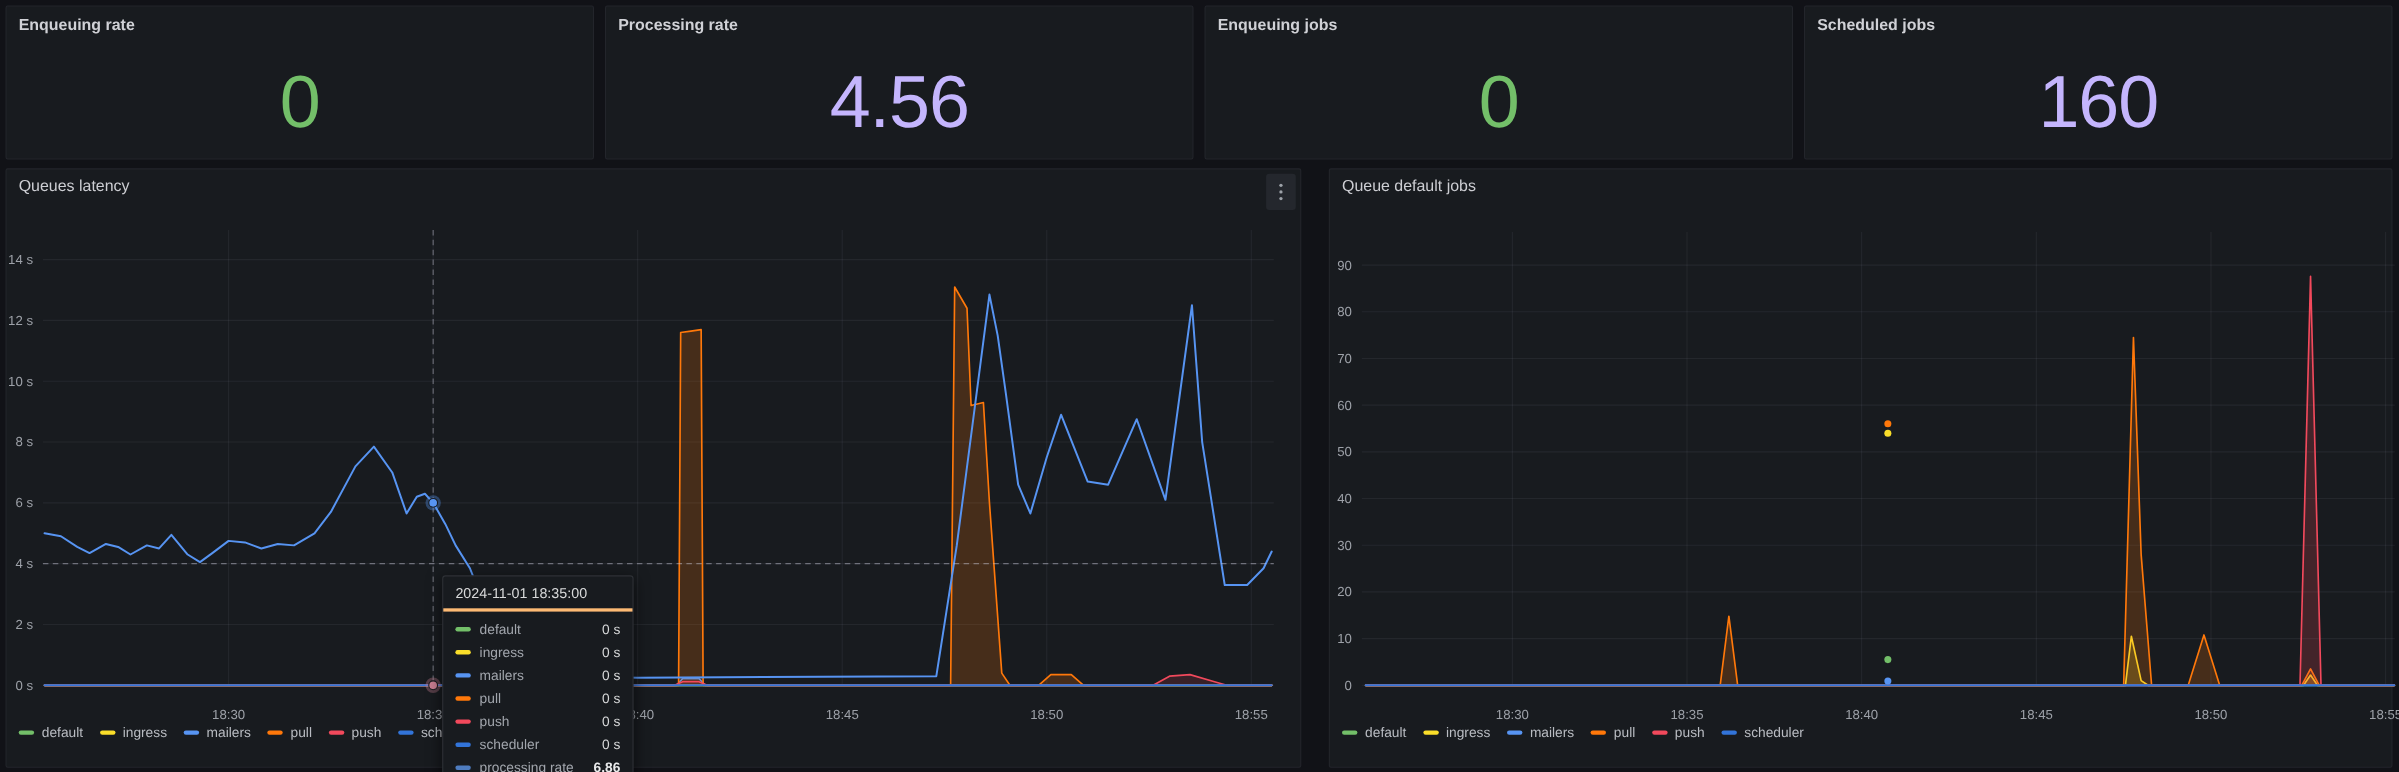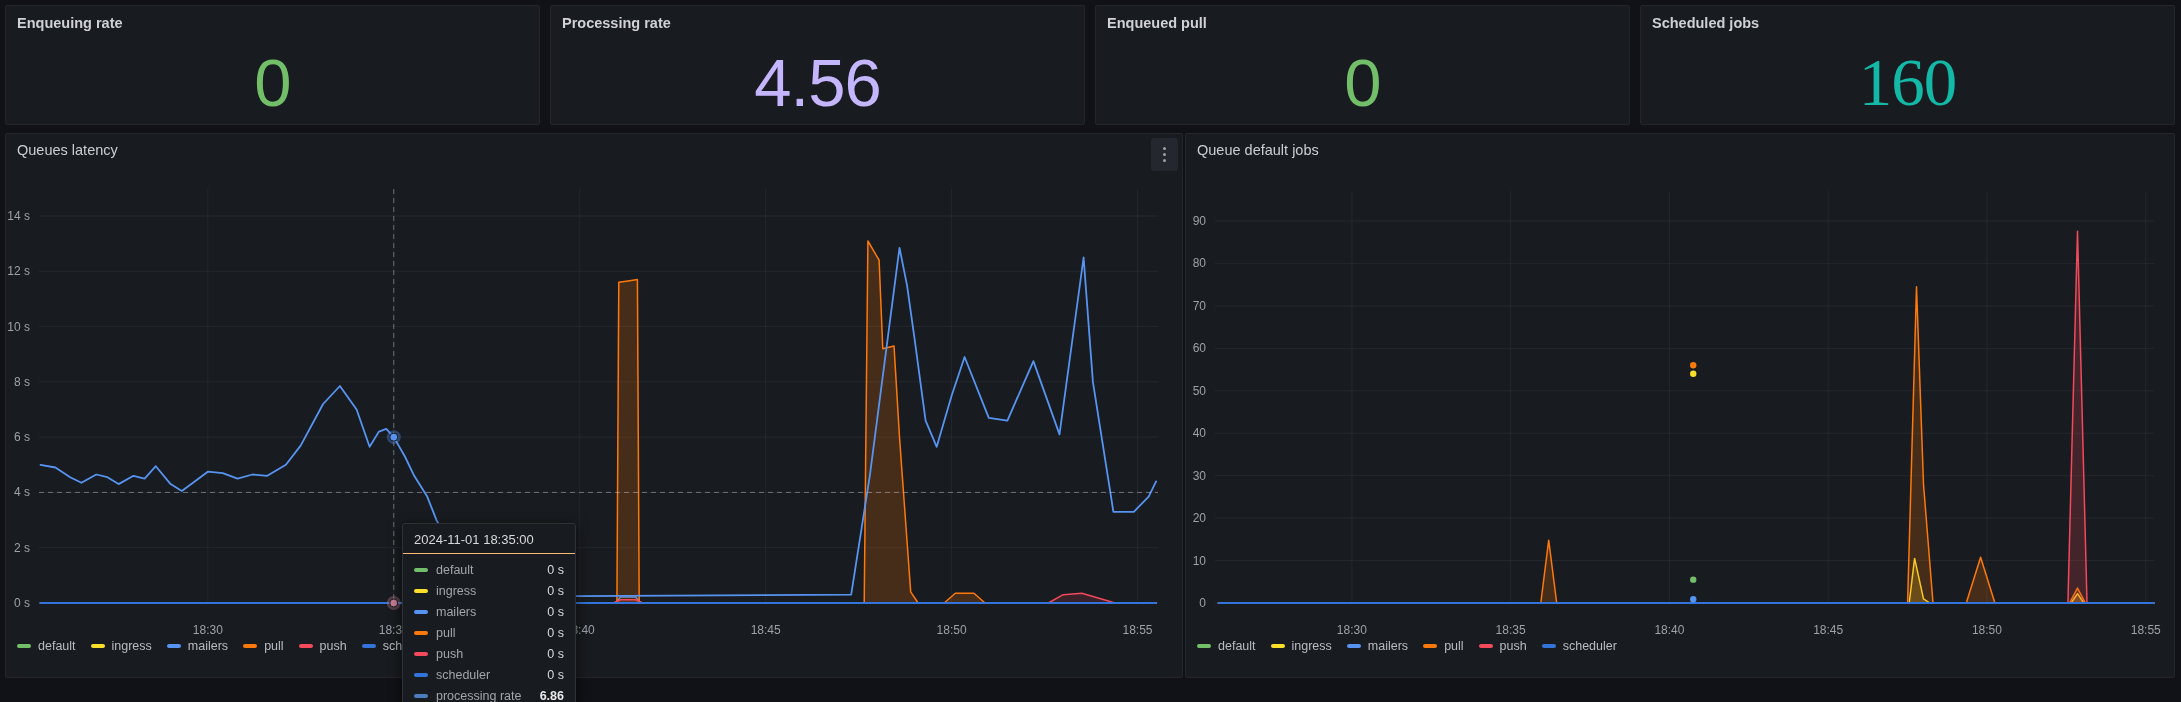--- a/index.html
+++ b/index.html
@@ -2,69 +2,69 @@
 <html><head>
 <meta charset="utf-8">
 <style>
   html,body{margin:0;padding:0;}
   body{
     width:2181px;height:702px;overflow:hidden;position:relative;
     background:#111217;
     font-family:"Liberation Sans","DejaVu Sans",sans-serif;
     -webkit-font-smoothing:antialiased;
   }
-  .stat-row{display:flex;gap:10px;margin:5px 6px 0 5px;height:120px;}
+  .stat-row{display:flex;gap:10px;margin:5px 6px 0 5px;height:140px;}
   .stat-panel{flex:1;background:#181B1F;border:1px solid #23252B;border-radius:2px;position:relative;}
   .stat-title{position:absolute;top:9px;left:11px;font-size:14.5px;font-weight:600;color:#D0D1D6;white-space:nowrap;}
   .stat-value{position:absolute;inset:0;display:flex;align-items:center;justify-content:center;
     padding-top:34px;font-size:67px;font-weight:500;letter-spacing:-1px;}
-  .graph-row{display:flex;gap:2px;margin:8px 6px 0 5px;height:545px;}
+  .graph-row{display:flex;gap:25px;margin:8px 6px 0 5px;height:545px;}
   .graph-panel{background:#181B1F;border:1px solid #23252B;border-radius:2px;position:relative;}
   .graph-left{width:1176px;}
   .graph-right{flex:1;}
   .panel-title{position:absolute;top:8px;left:11px;font-size:14.5px;font-weight:500;color:#CDCED3;z-index:2;}
   .kebab{position:absolute;top:4px;right:4px;width:27px;height:33px;background:#24272D;border-radius:3px;
     display:flex;flex-direction:column;align-items:center;justify-content:center;gap:3px;cursor:pointer;z-index:3;}
   .kebab i{width:3px;height:3px;border-radius:50%;background:#9DA2A9;display:block;}
   svg.chart{position:absolute;left:0;top:0;display:block;}
   .tick{fill:#9DA1A8;font-size:12px;font-family:"Liberation Sans","DejaVu Sans",sans-serif;}
   .legend{position:absolute;left:11px;top:505px;display:flex;gap:15px;align-items:center;z-index:1;}
   .legend-item{display:flex;align-items:center;gap:7px;cursor:pointer;white-space:nowrap;}
   .legend-pill{width:14px;height:4px;border-radius:2px;display:block;}
   .legend-label{font-size:12.5px;color:#B9BCC2;}
   .tooltip{position:absolute;left:402px;top:523px;width:172px;z-index:10;
     background:#181B1F;border:1px solid #2E3136;border-radius:3px;
     box-shadow:0 4px 14px rgba(0,0,0,0.6);}
-  .tooltip-header{padding:8px 11px 6px 11px;font-size:13px;color:#D8D9DA;border-bottom:1px solid #fdba74;white-space:nowrap;}
+  .tooltip-header{padding:8px 11px 6px 11px;font-size:13px;color:#D8D9DA;border-bottom:3px solid #fdba74;white-space:nowrap;}
   .tooltip-rows{padding:5px 0 4px 0;}
   .tooltip-row{display:flex;align-items:center;padding:3px 11px;height:15px;}
   .tooltip-row .legend-pill{margin-right:8px;flex:none;}
   .tt-label{flex:1;font-size:12.5px;color:#A2A6AD;white-space:nowrap;}
   .tt-value{font-size:12.5px;color:#D8D9DA;white-space:nowrap;}
   .tt-bold{font-weight:bold;color:#E9EAEB;}
 </style>
 </head>
 <body>
 
 <div class="stat-row" id="stat-row">
     <div class="stat-panel">
       <div class="stat-title">Enqueuing rate</div>
       <div class="stat-value" style="color: rgb(115, 191, 105);">0</div>
     </div>
     <div class="stat-panel">
       <div class="stat-title">Processing rate</div>
       <div class="stat-value" style="color: #c4b5fd;">4.56</div>
     </div>
     <div class="stat-panel">
-      <div class="stat-title">Enqueued pull</div>
+      <div class="stat-title">Enqueuing jobs</div>
       <div class="stat-value" style="color: rgb(115, 191, 105);">0</div>
     </div>
     <div class="stat-panel">
       <div class="stat-title">Scheduled jobs</div>
-      <div class="stat-value" style="color: #14b8a6; font-family: Liberation Serif, serif;">160</div>
+      <div class="stat-value" style="color: #c4b5fd;">160</div>
     </div>
   </div>
 
 <div class="graph-row">
 
   <div class="graph-panel graph-left">
     <div class="panel-title">Queues latency</div>
     <div class="kebab">
         <i></i>
         <i></i>

